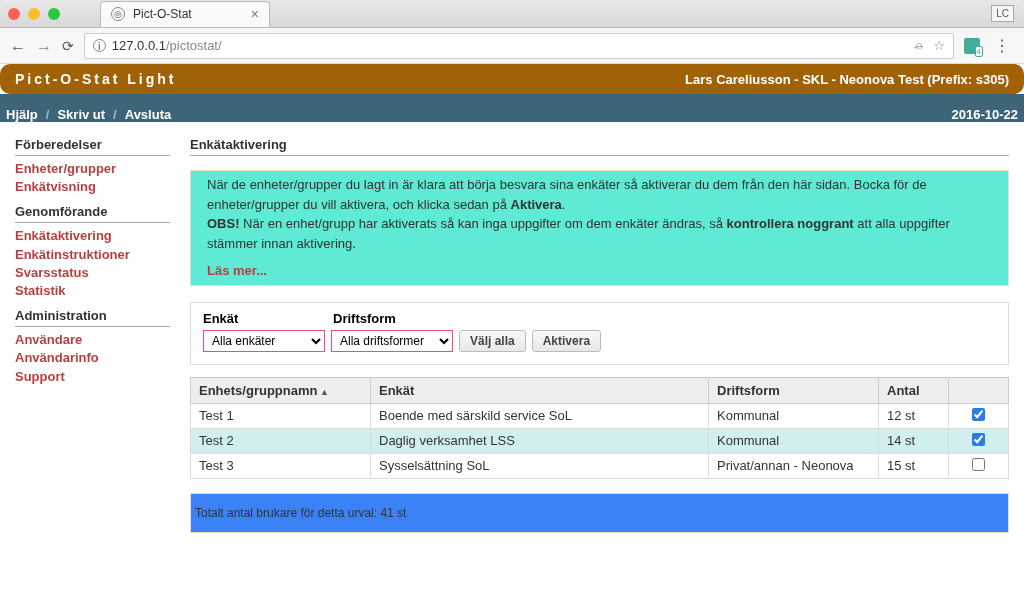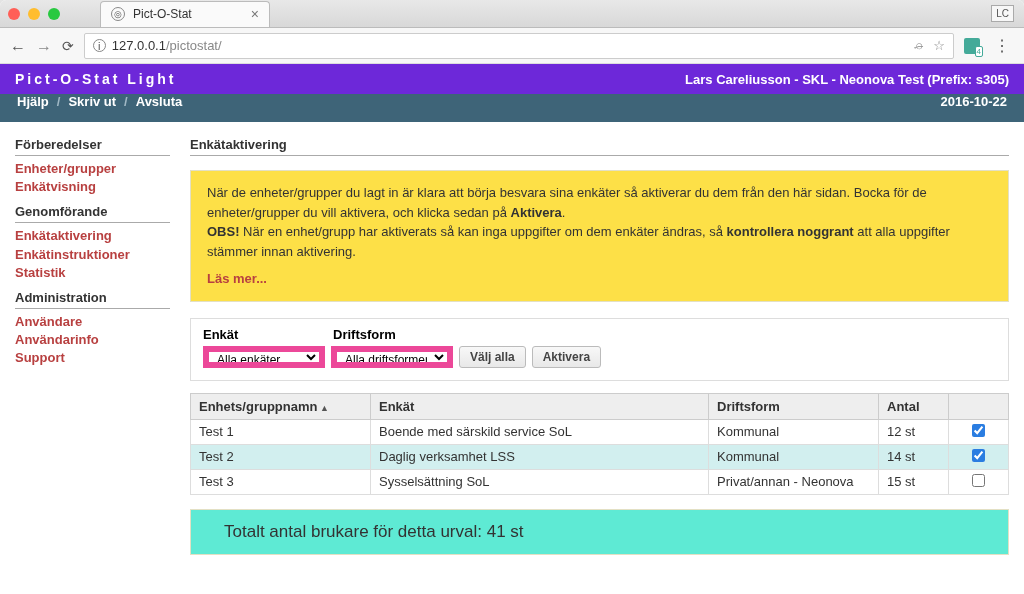--- a/index.html
+++ b/index.html
@@ -74,39 +74,40 @@
       color: #333;
     }
     .addr-icon { font-size: 11px; color: #555; margin-right: 6px; border:1px solid #888; border-radius:50%; width:13px; height:13px; display:inline-flex; align-items:center; justify-content:center;}
     .addr-dim { color: #888; }
     .addr-right { margin-left:auto; display:flex; gap:10px; align-items:center; color:#888;}
     .ext-icon { width:16px; height:16px; background:#4a9; border-radius:2px; position:relative;}
     .ext-icon::after{content:"4"; position:absolute; bottom:-3px; right:-3px; font-size:8px; background:#fff; border:1px solid #4a9; border-radius:2px; padding:0 1px; color:#4a9;}
     .menu-dots { font-size: 16px; color: #555; padding:0 4px;}
     
     .app-header {
-      background: #6d28d9;
+      background: #a16207;
       color: #fff;
       height: 30px;
       display: flex;
       align-items: center;
       padding: 0 15px;
       font-weight: bold;
       letter-spacing: 3px;
       font-size: 14px;
+      border-radius: 10px;
     }
     .app-header-right { margin-left: auto; letter-spacing: 0; font-size: 13px;}
     
     .menubar {
       background: #3e6478;
       color: #fff;
       height: 28px;
       display: flex;
-      align-items: flex-start;
-      padding: 0 17px;
+      align-items: flex-end;
+      padding: 0 6px;
       font-size: 13px;
       font-weight: bold;
     }
     .menubar-sep { margin: 0 8px; color: #a0b8c5;}
     .menubar-right { margin-left: auto; }
     
     .content {
       flex: 1;
       display: flex;
       padding: 15px;
@@ -135,44 +136,44 @@
       font-weight: bold;
       font-size: 13px;
       line-height: 1.4;
       cursor: pointer;
     }
     
     .main { flex: 1; }
     .page-title { font-weight: bold; color: #333; border-bottom: 1px solid #aaa; padding-bottom: 3px; margin-bottom: 14px; font-size: 13px;}
     
     .infobox {
-      background: #fde047;
+      background: #5eead4;
       border: 1px solid #e3e0c4;
-      padding: 12px 16px;
+      padding: 4px 16px;
       color: #333;
       font-size: 13px;
       line-height: 1.5;
       margin-bottom: 16px;
     }
     .infobox b { font-weight: bold; }
     .readmore { color: #b84040; font-weight: bold; cursor: pointer; display:inline-block; margin-top:8px;}
     
     .filterbar {
       border: 1px solid #ddd;
       padding: 8px 12px 12px;
       margin-bottom: 12px;
     }
     .filter-labels { display: flex; gap: 0; margin-bottom: 4px;}
     .filter-label { font-weight: bold; font-size: 13px; }
     .filter-label.l1 { width: 130px; }
     .filter-controls { display: flex; gap: 6px; align-items: center; }
     select {
       height: 22px;
       font-size: 12px;
-      border: 6px solid #ec4899;
+      border: 1px solid #ec4899;
       background: #fff;
       padding: 0 4px;
     }
     select.s1 { width: 122px; }
     select.s2 { width: 122px; }
     .btn {
       background: linear-gradient(#f8f8f8,#e8e8e8);
       border: 1px solid #bbb;
       border-radius: 3px;
       padding: 2px 10px;
@@ -192,25 +193,25 @@
       font-weight: bold;
       color: #333;
     }
     th.sortable::after { content: " ▲"; font-size: 9px; color: #555;}
     td { border: 1px solid #ddd; padding: 4px 8px; color: #333;}
     tr.selected td { background: #d2efef; }
     td.chk { text-align: center; width: 60px;}
     input[type="checkbox"] { accent-color: #2a7de1; }
     
     .summarybox {
-      background: #5eead4;
+      background: #3b82f6;
       border: 1px solid #e3e0c4;
-      padding: 12px 33px;
-      color: #333;
-      font-size: 17px;
+      padding: 12px 4px;
+      color: #333;
+      font-size: 12px;
       margin-top: 14px;
     }
   </style>
 </head>
 <body>
 
 <div class="window">
   <div class="titlebar">
     <div class="traffic-lights">
       <div class="tl red"></div>
@@ -257,20 +258,21 @@
   </div>
 
   <div class="content">
     <div class="sidebar" id="sidebar">
         <div class="sidebar-section">Förberedelser</div>
         <a class="sidebar-link">Enheter/grupper</a>
         <a class="sidebar-link">Enkätvisning</a>
         <div class="sidebar-section">Genomförande</div>
         <a class="sidebar-link">Enkätaktivering</a>
         <a class="sidebar-link">Enkätinstruktioner</a>
+        <a class="sidebar-link">Svarsstatus</a>
         <a class="sidebar-link">Statistik</a>
         <div class="sidebar-section">Administration</div>
         <a class="sidebar-link">Användare</a>
         <a class="sidebar-link">Användarinfo</a>
         <a class="sidebar-link">Support</a>
       </div>
 
     <div class="main">
       <div class="page-title">Enkätaktivering</div>
 

